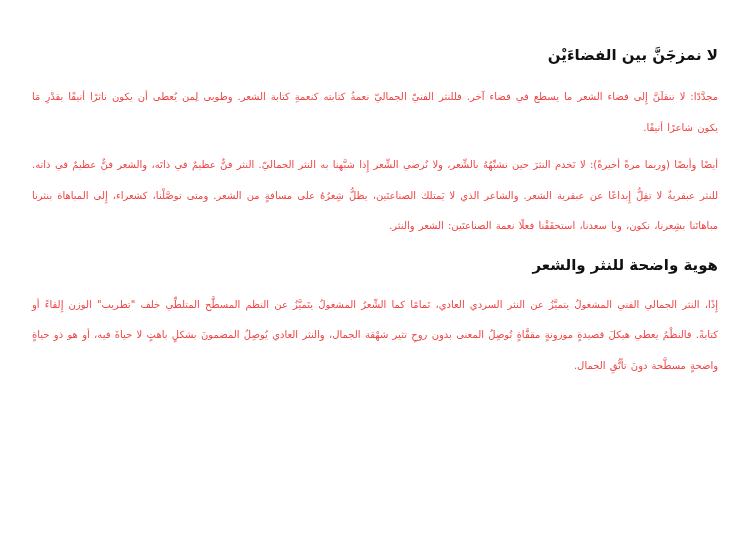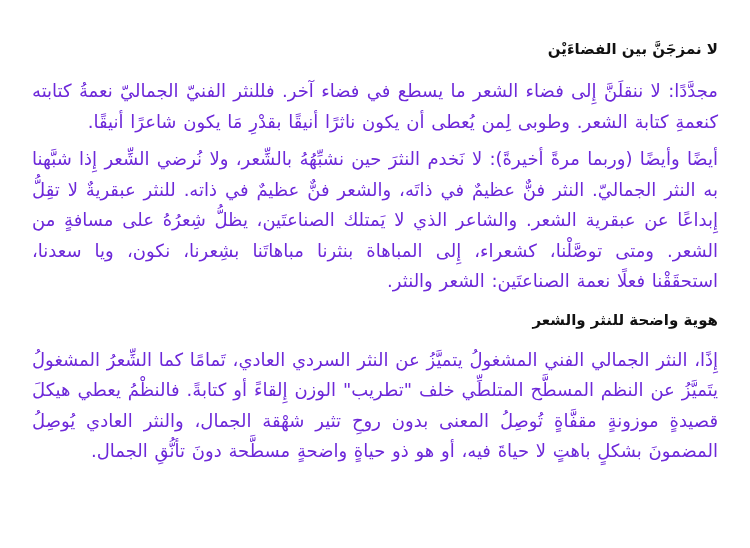--- a/index.html
+++ b/index.html
@@ -17,36 +17,36 @@
     direction: rtl;
     font-family: "DejaVu Sans", "Liberation Serif", sans-serif;
     color: #1c1c1c;
     overflow: hidden;
   }
   .heading {
     font-size: 15px;
     font-weight: bold;
     line-height: 30px;
     text-align: right;
-    margin: 0 0 12px 0;
+    margin: 6px 0 12px 0;
     color: #111111;
   }
   .heading.second {
     margin-top: 8px;
     margin-bottom: 10px;
     text-align: right;
   }
   .para {
-    font-size: 18px;
+    font-size: 10px;
     line-height: 30.5px;
     text-align: justify;
     text-align-last: right;
     margin: 0 0 7px 0;
     word-spacing: 1px;
-    color: #6d28d9;
+    color: #ef4444;
   }
 </style>
 </head>
 <body>
 
 <div class="page">
   <h1 class="heading">لا نمزجَنَّ بين الفضاءَيْن</h1>
 
   <p class="para">مجدَّدًا: لا ننقلَنَّ إِلى فضاء الشعر ما يسطع في فضاء آخر. فللنثر الفنيّ الجماليّ نعمةُ كتابته كنعمةِ كتابة الشعر. وطوبى لِمن يُعطى أن يكون ناثرًا أنيقًا بقدْرِ مَا يكون شاعرًا أنيقًا.</p>
 

